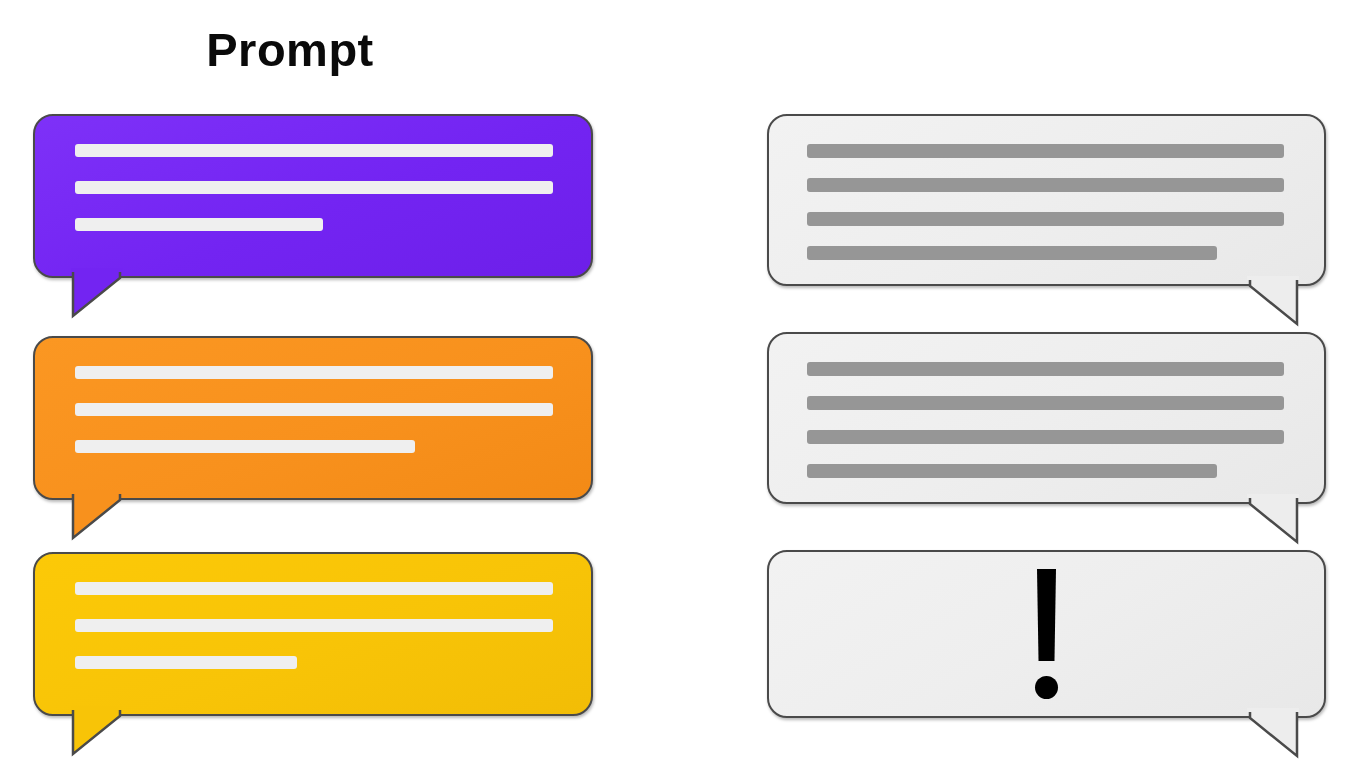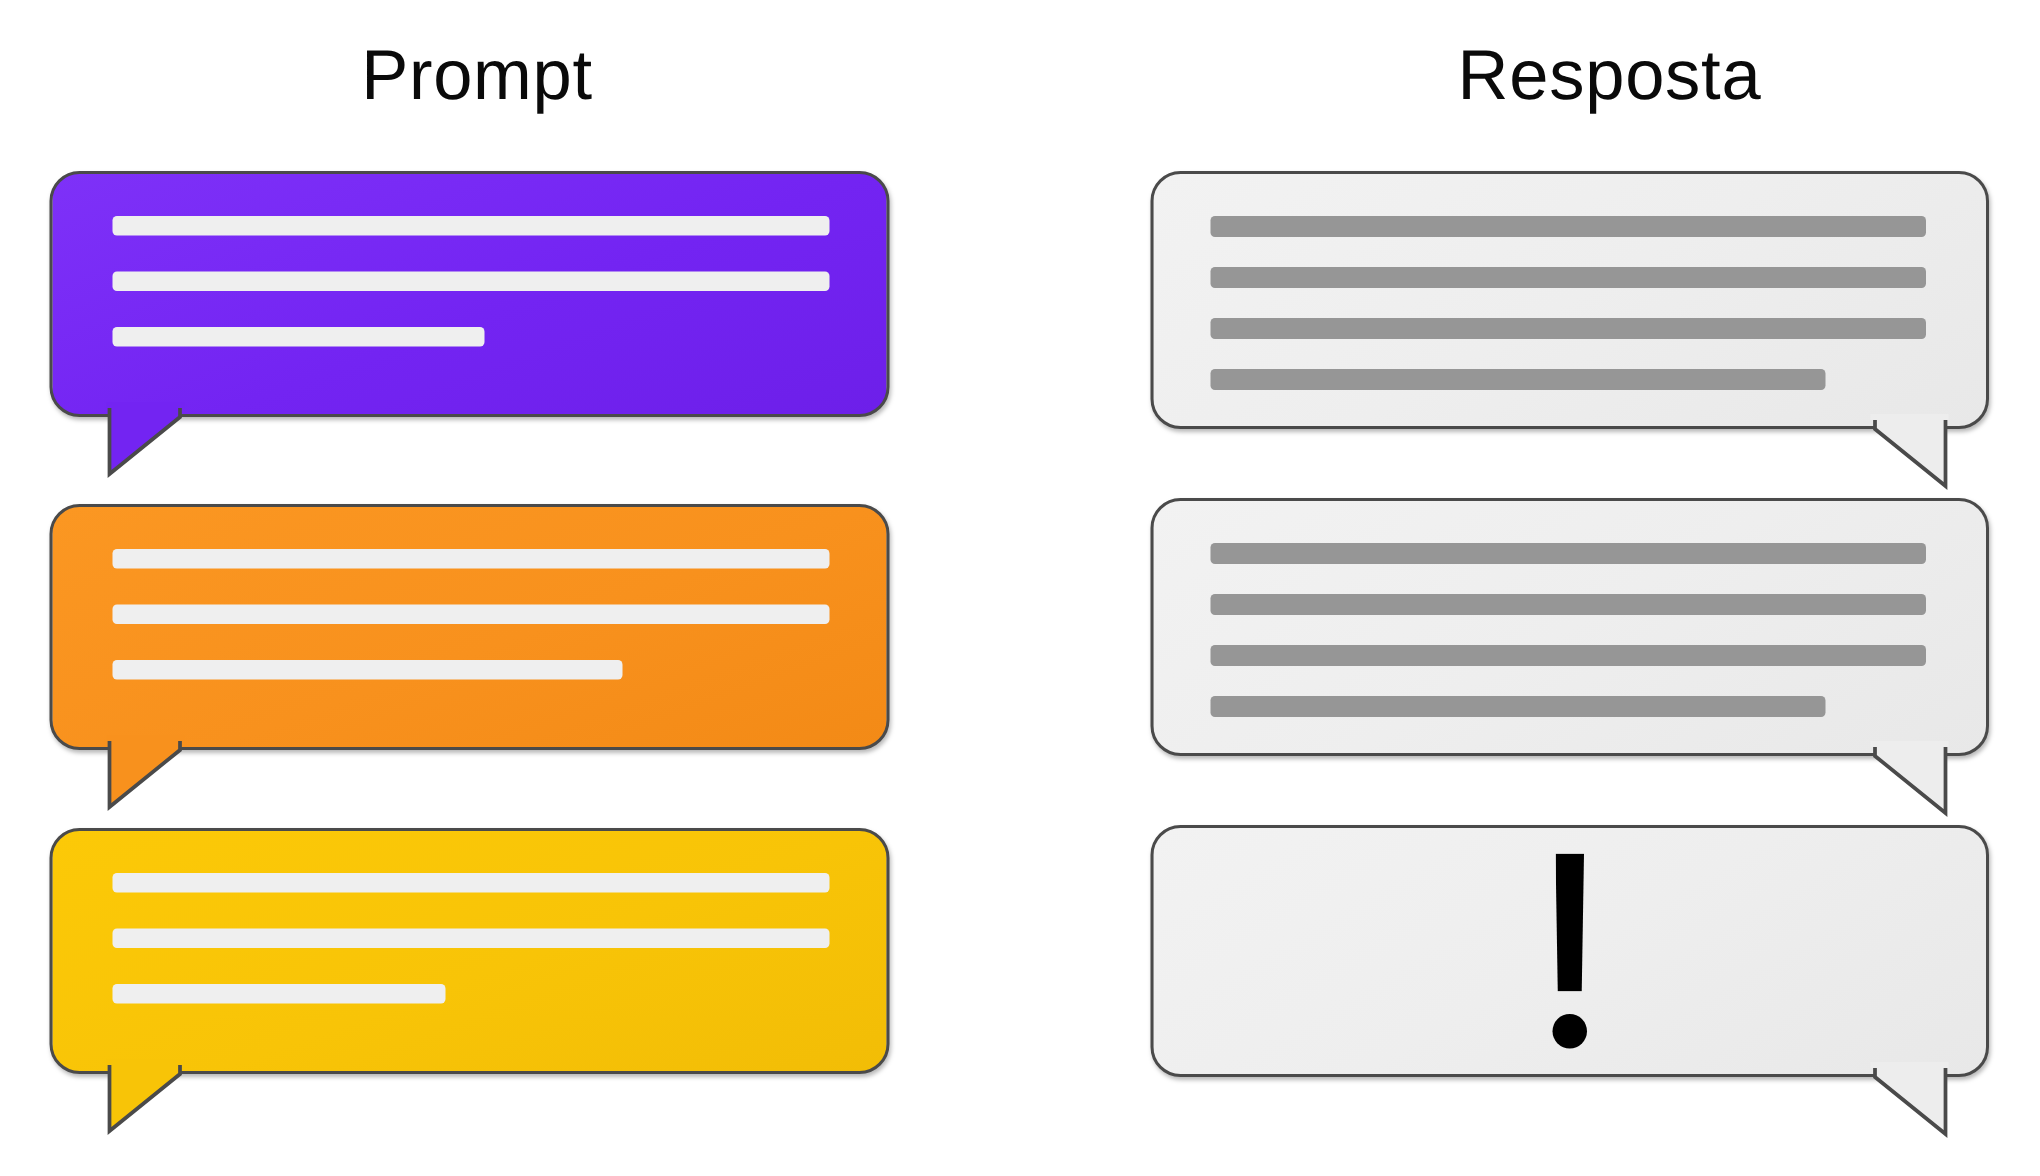--- a/index.html
+++ b/index.html
@@ -18,27 +18,26 @@
     width: 1360px;
     height: 784px;
     background: #ffffff;
   }
 
   
   .col-title {
     position: absolute;
     top: 26px;
     font-size: 47px;
-    font-weight: 400;
+    font-weight: 700;
     color: #0a0a0a;
     letter-spacing: 0.5px;
     text-align: center;
     white-space: nowrap;
     line-height: 1;
-    margin-left: 28px;
   }
   #title-prompt   { left: 0px;   width: 580px; }
   #title-resposta { left: 755px; width: 580px; }
 
   
   .bubble {
     position: absolute;
     box-sizing: border-box;
     border: 2.5px solid #4a4a4a;
     border-radius: 20px;
@@ -99,21 +98,20 @@
     margin-top: 15px;
   }
 </style>
 </head>
 <body>
 
 <div id="canvas">
 
   <div id="title-prompt" class="col-title">Prompt</div>
 
-  <div id="title-resposta" class="col-title">Resposta</div>
 
   <div class="bubble v-purple" style="left:33px; top:114px; width:560px; height:164px;">
     <div class="bubble-body">
       <div class="line line-light" style="width:478px;"></div>
       <div class="line line-light" style="width:478px;"></div>
       <div class="line line-light" style="width:248px;"></div>
     </div>
   </div>
   <svg class="tail" style="left:62px; top:268px;" width="80" height="62" viewBox="0 0 80 62">
     <path d="M 11,0 L 11,48 L 58,10 L 58,0 Z" fill="#7324F2" stroke="#4a4a4a" stroke-width="2.5" stroke-linejoin="miter"></path>

